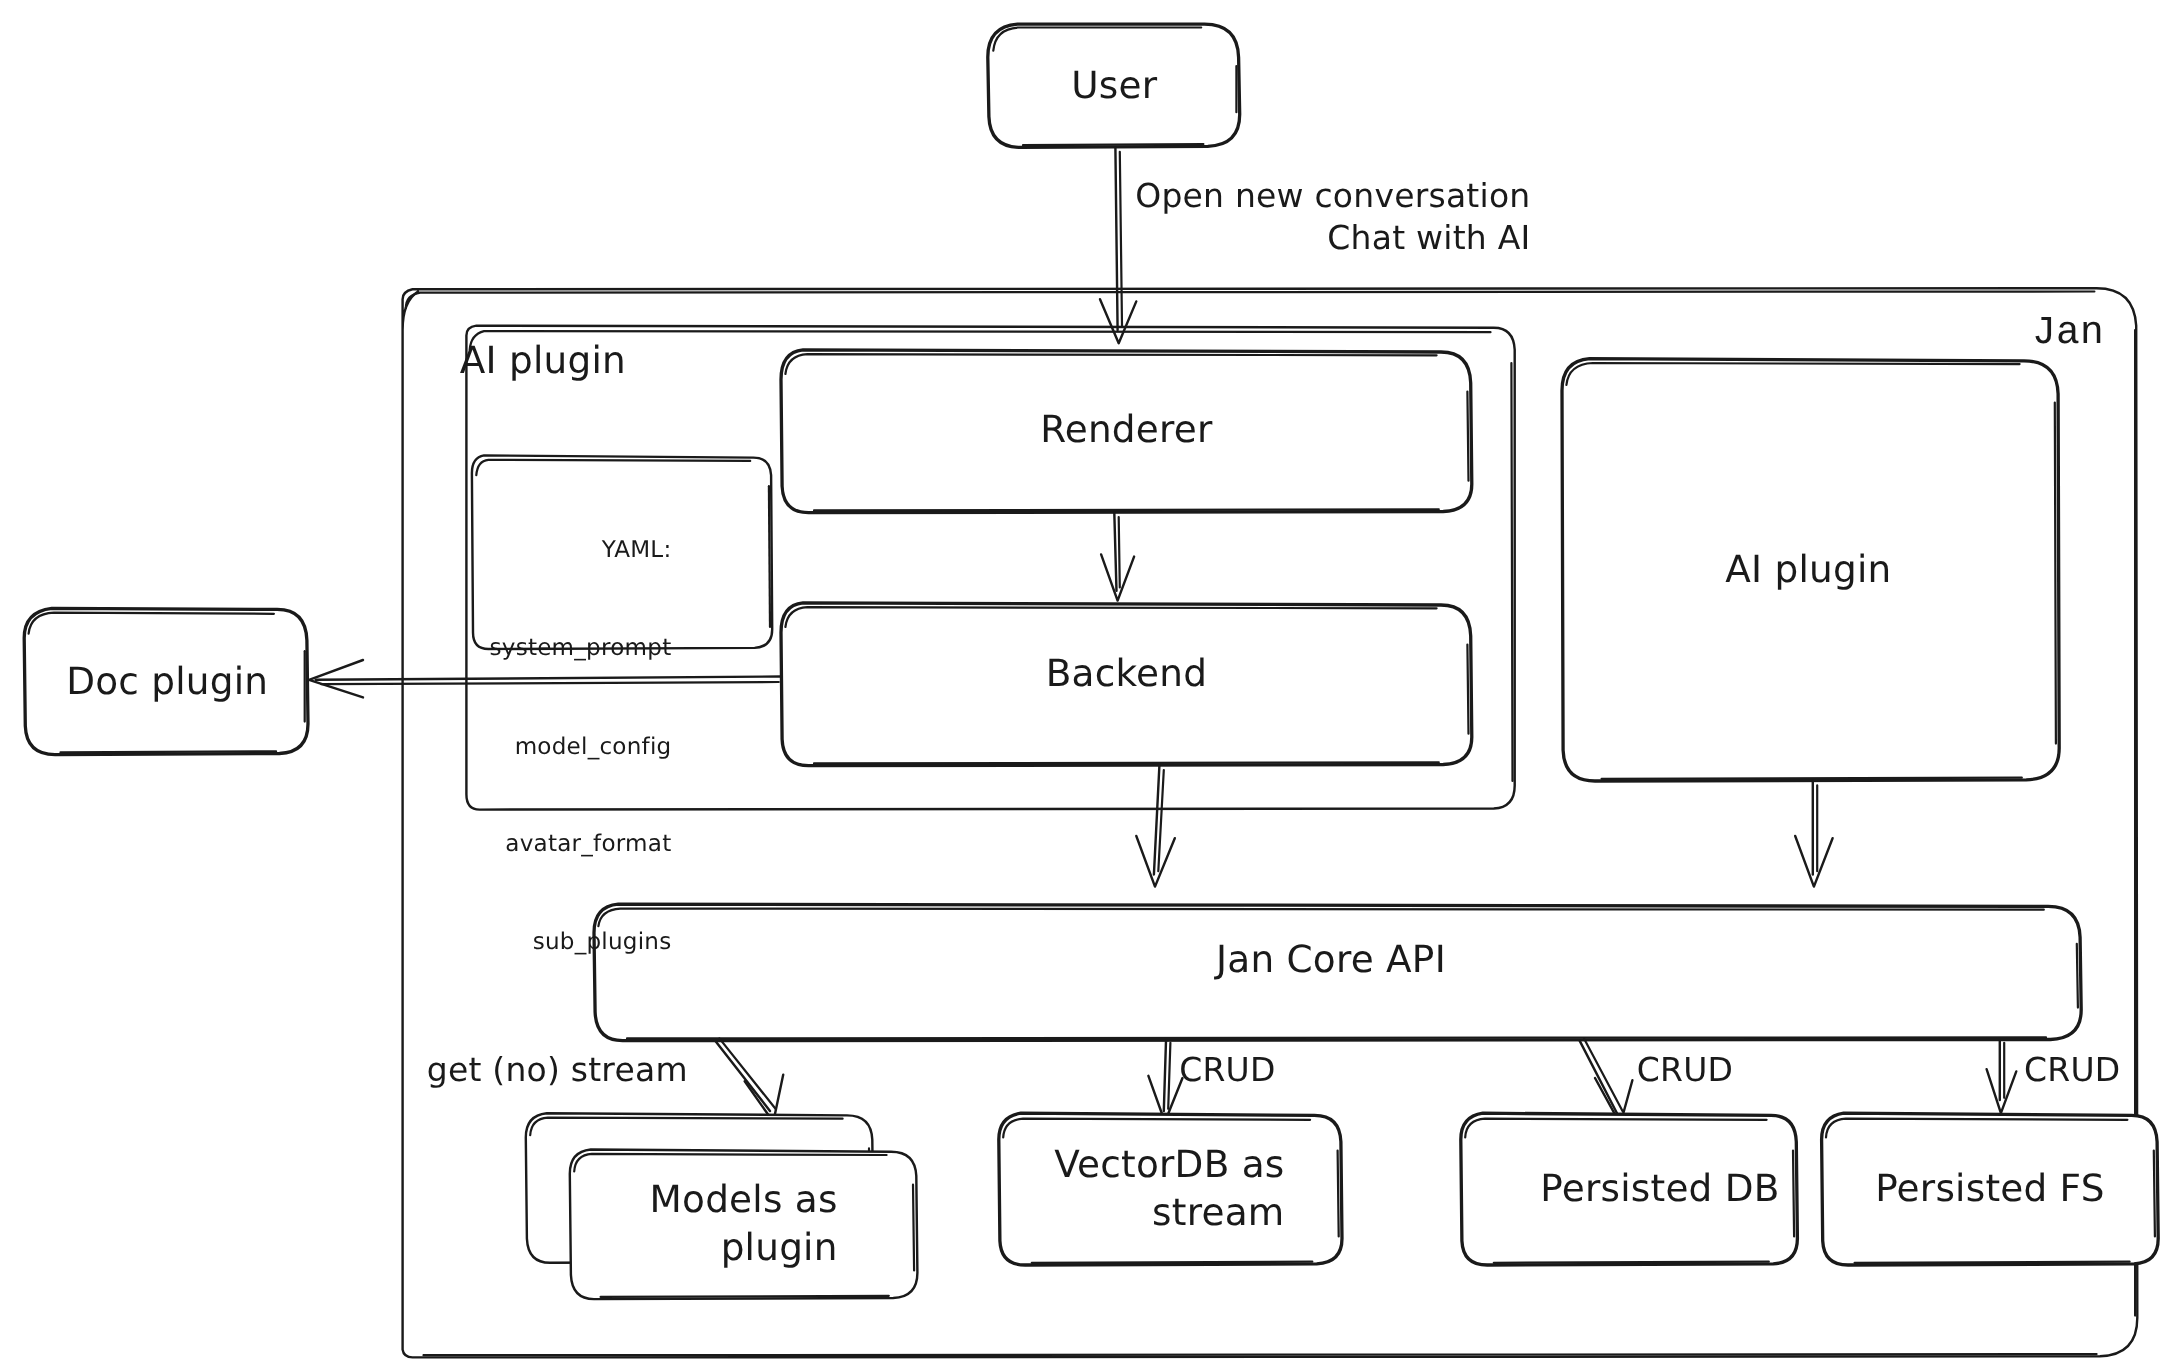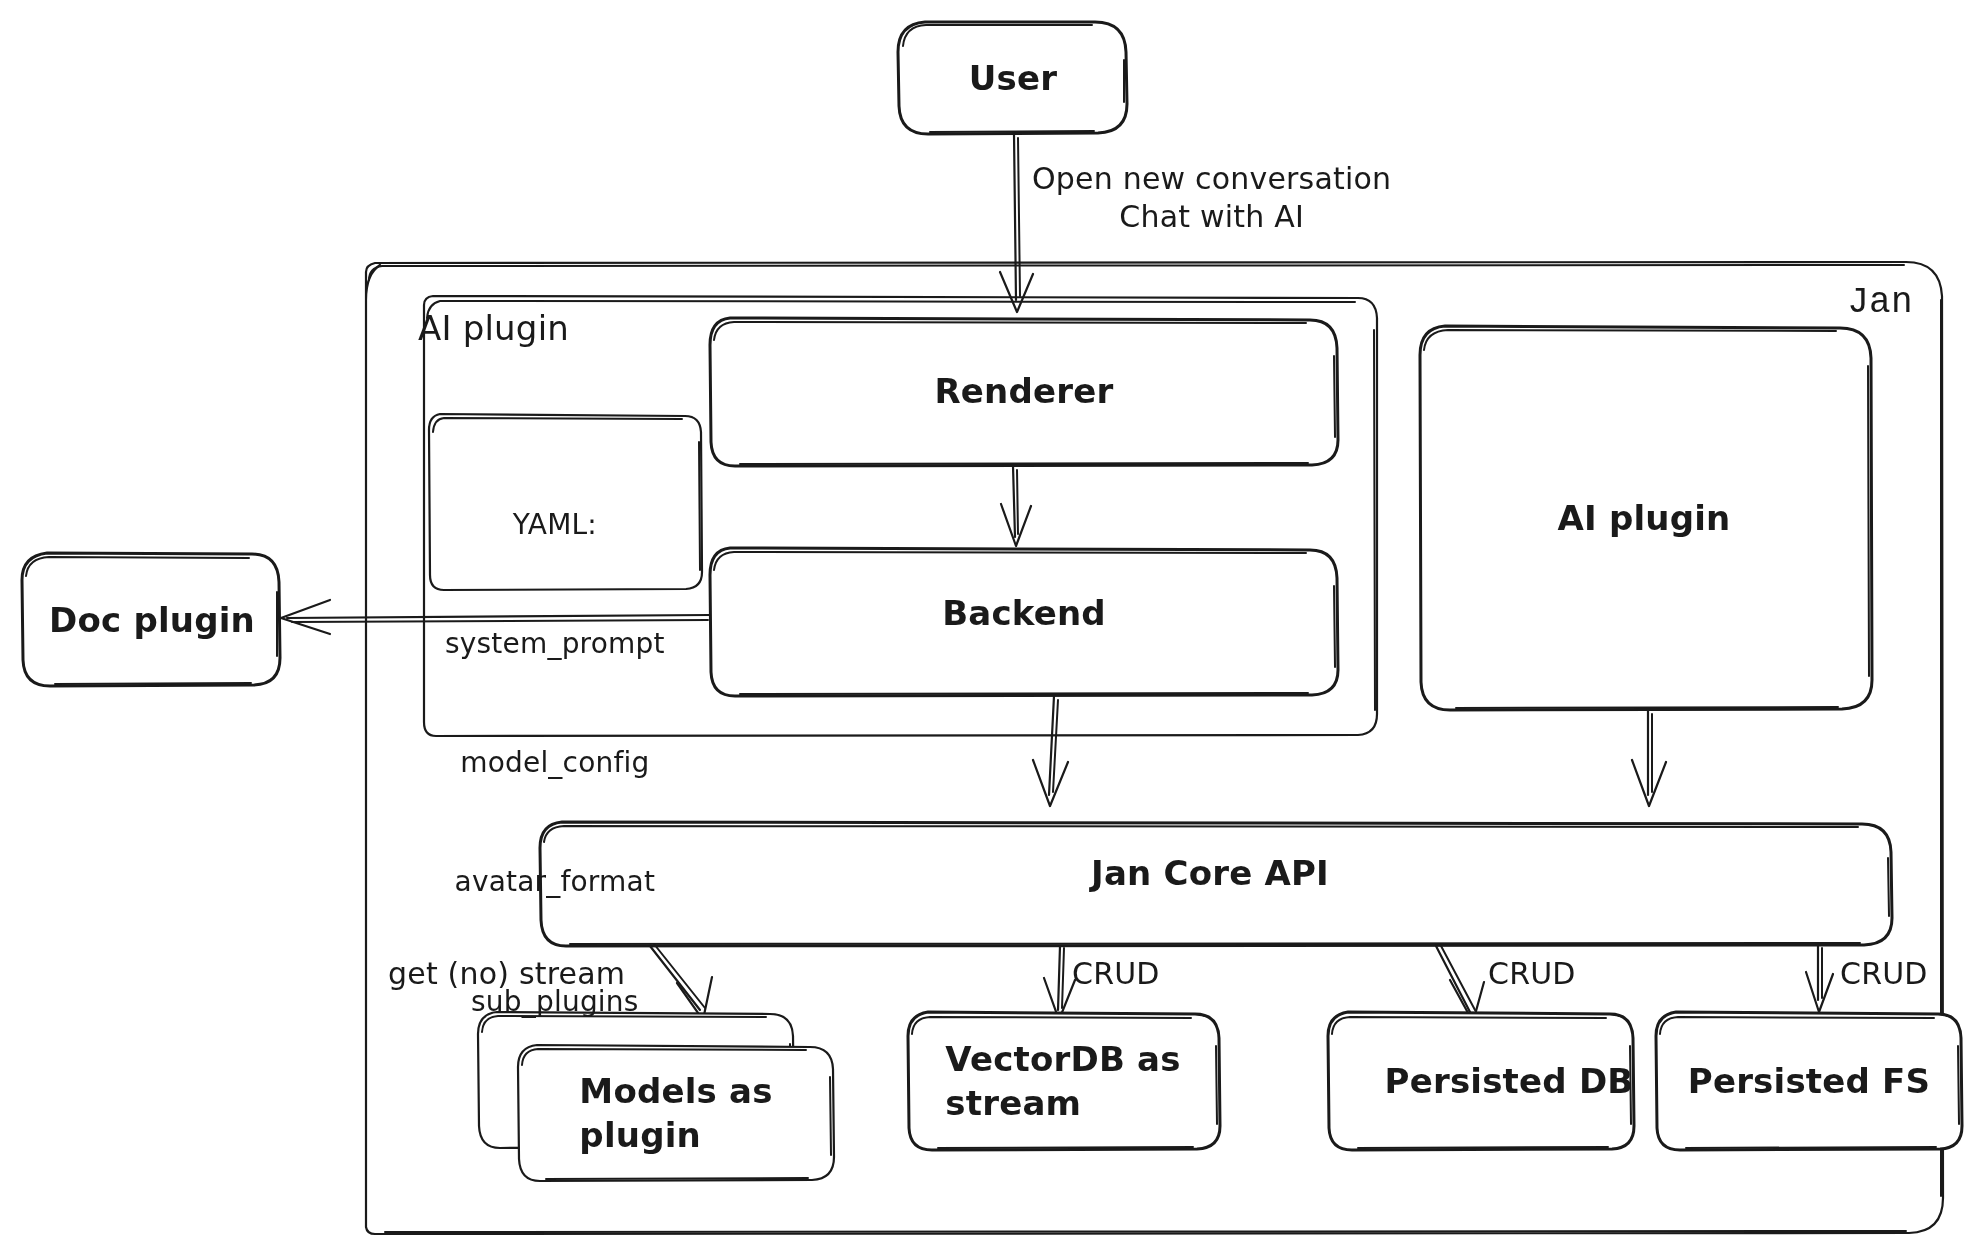--- a/index.html
+++ b/index.html
@@ -27,38 +27,37 @@
   }
   .lbl {
     position: absolute;
     color: #1a1a1a;
     font-family: "DejaVu Sans", sans-serif;
     white-space: pre;
     line-height: 1.25;
     letter-spacing: 0.2px;
   }
   .lbl-center {
-    text-align: left;
+    text-align: right;
     transform: translate(-50%, -50%);
-    font-weight: bold;
   }
   .lbl-left {
-    text-align: center;
+    text-align: right;
   }
   .node-text {
     font-size: 34px;
   }
   .group-text {
     font-size: 34px;
   }
   .edge-text {
     font-size: 30px;
   }
   .yaml-text {
-    font-size: 28px;
+    font-size: 21px;
     line-height: 1.42;
   }
   .corner-text {
     font-size: 36px;
     font-family: Liberation Mono, monospace;
   }
 </style>
 </head>
 <body>
 

